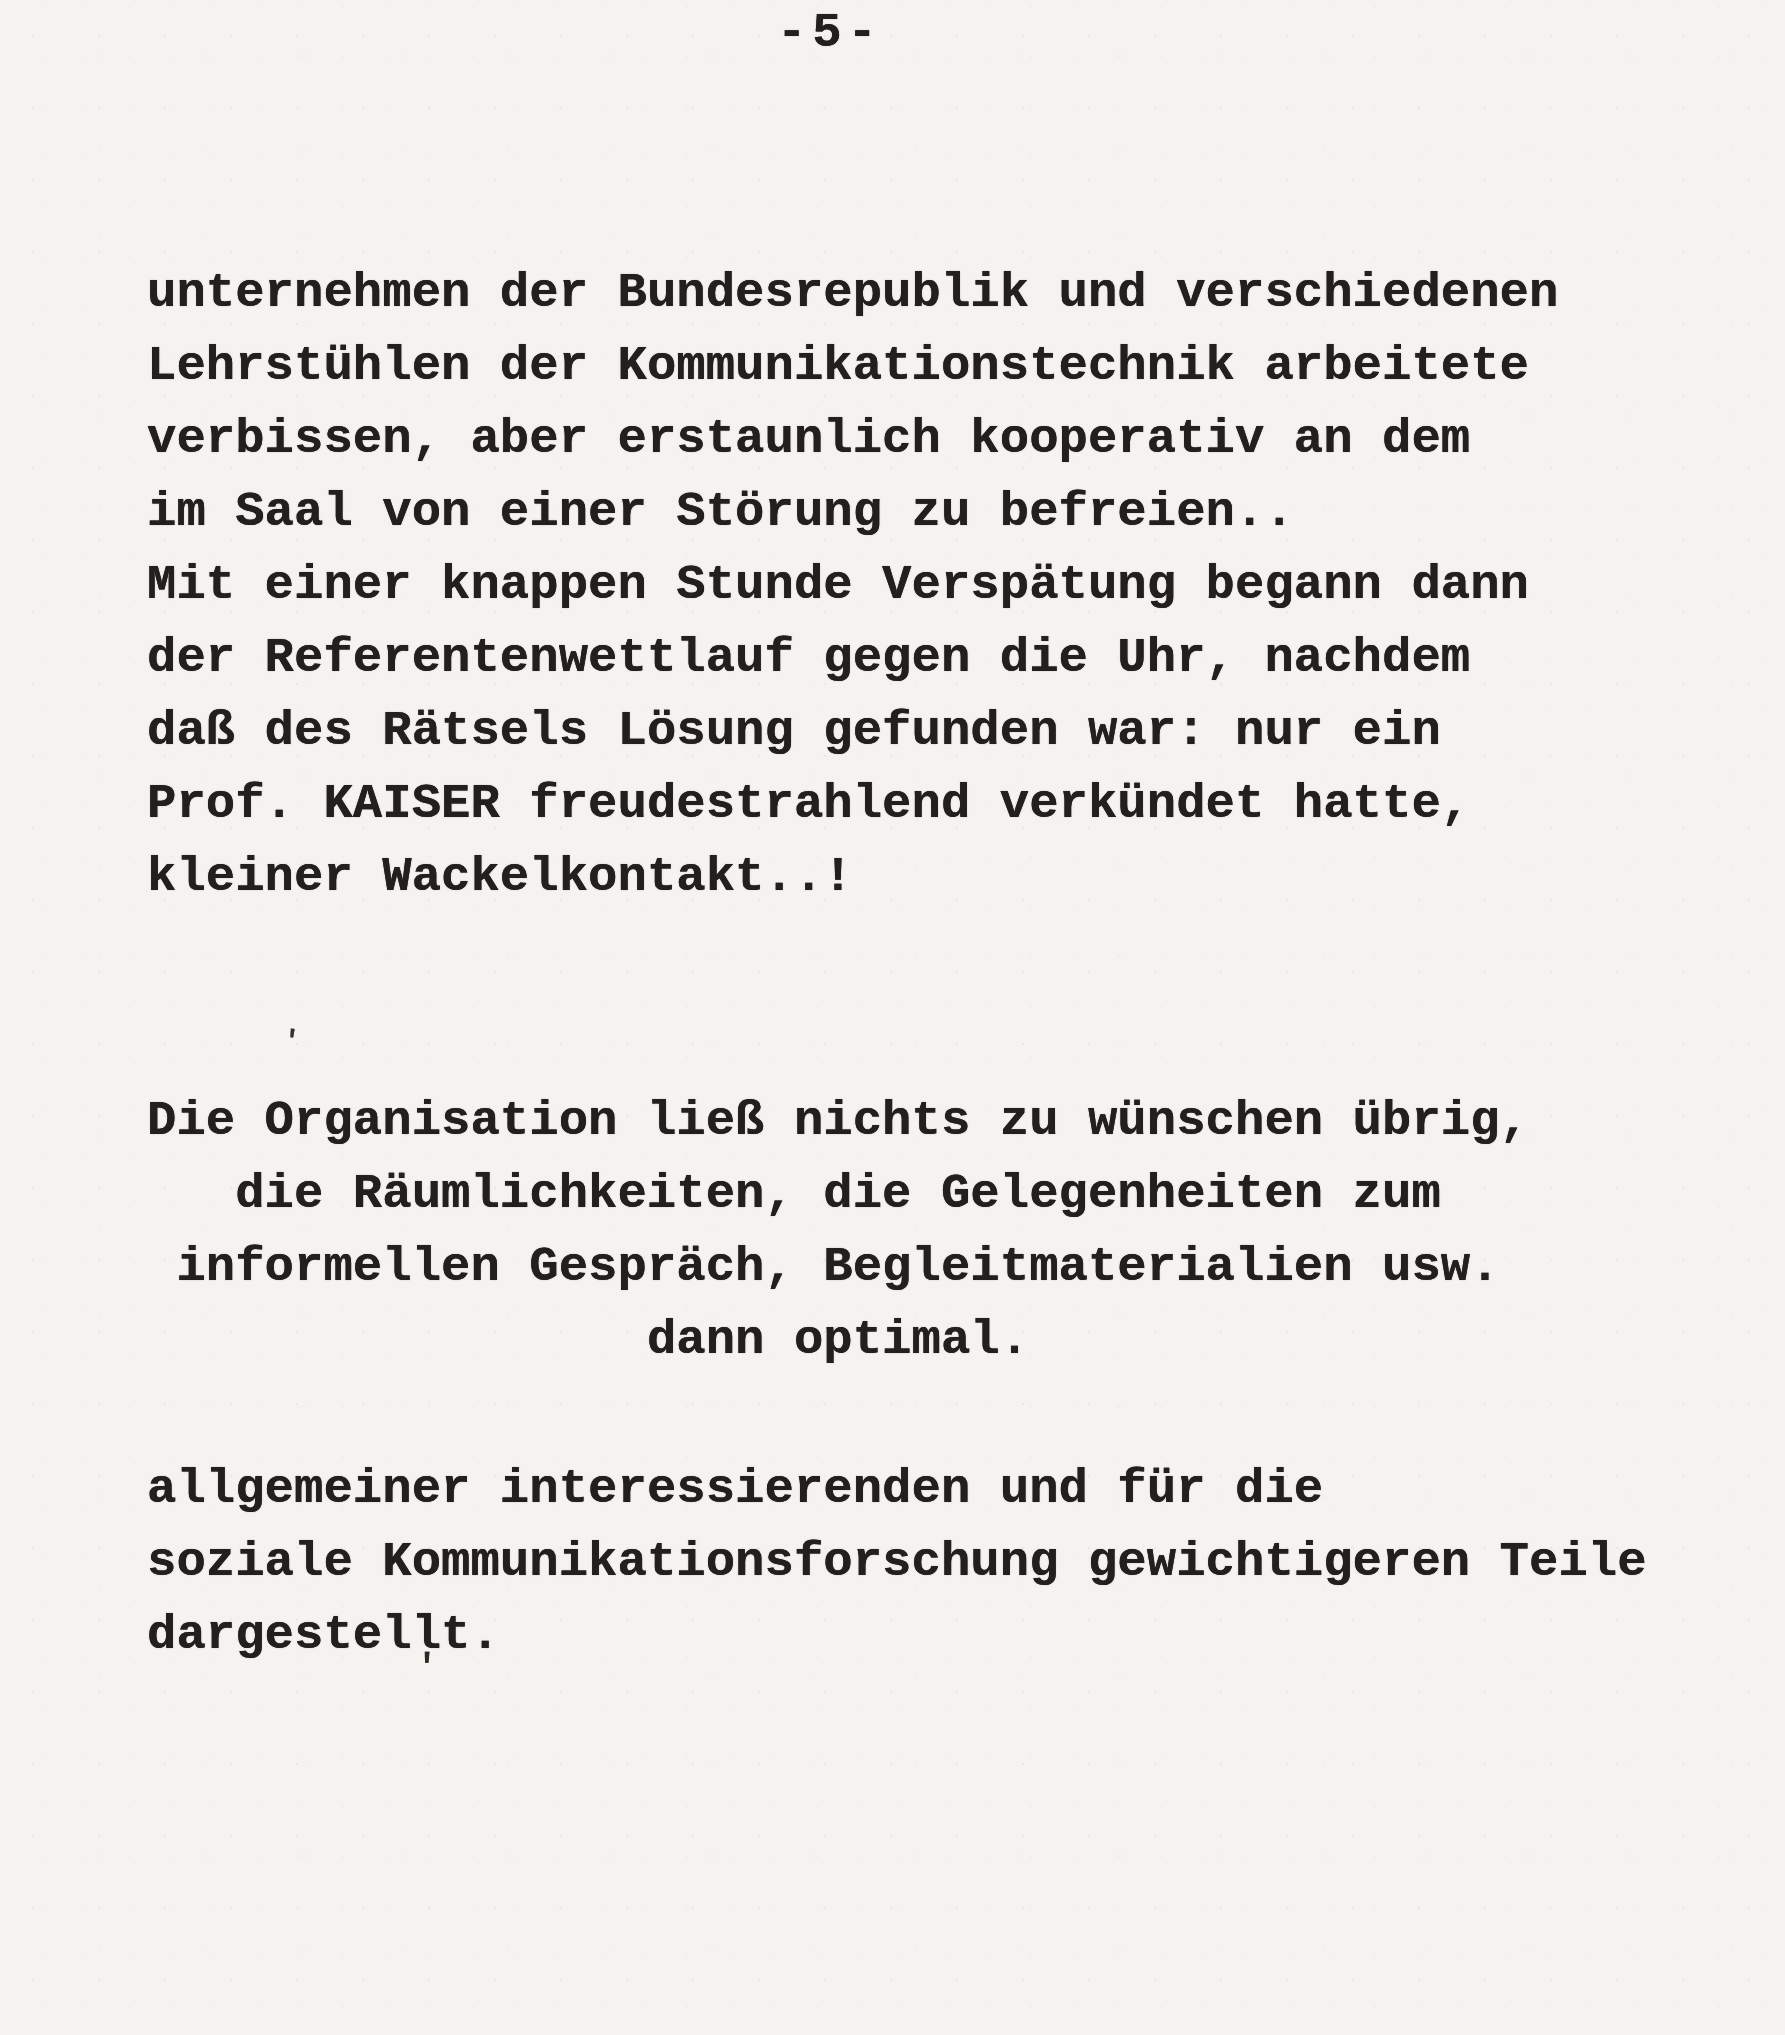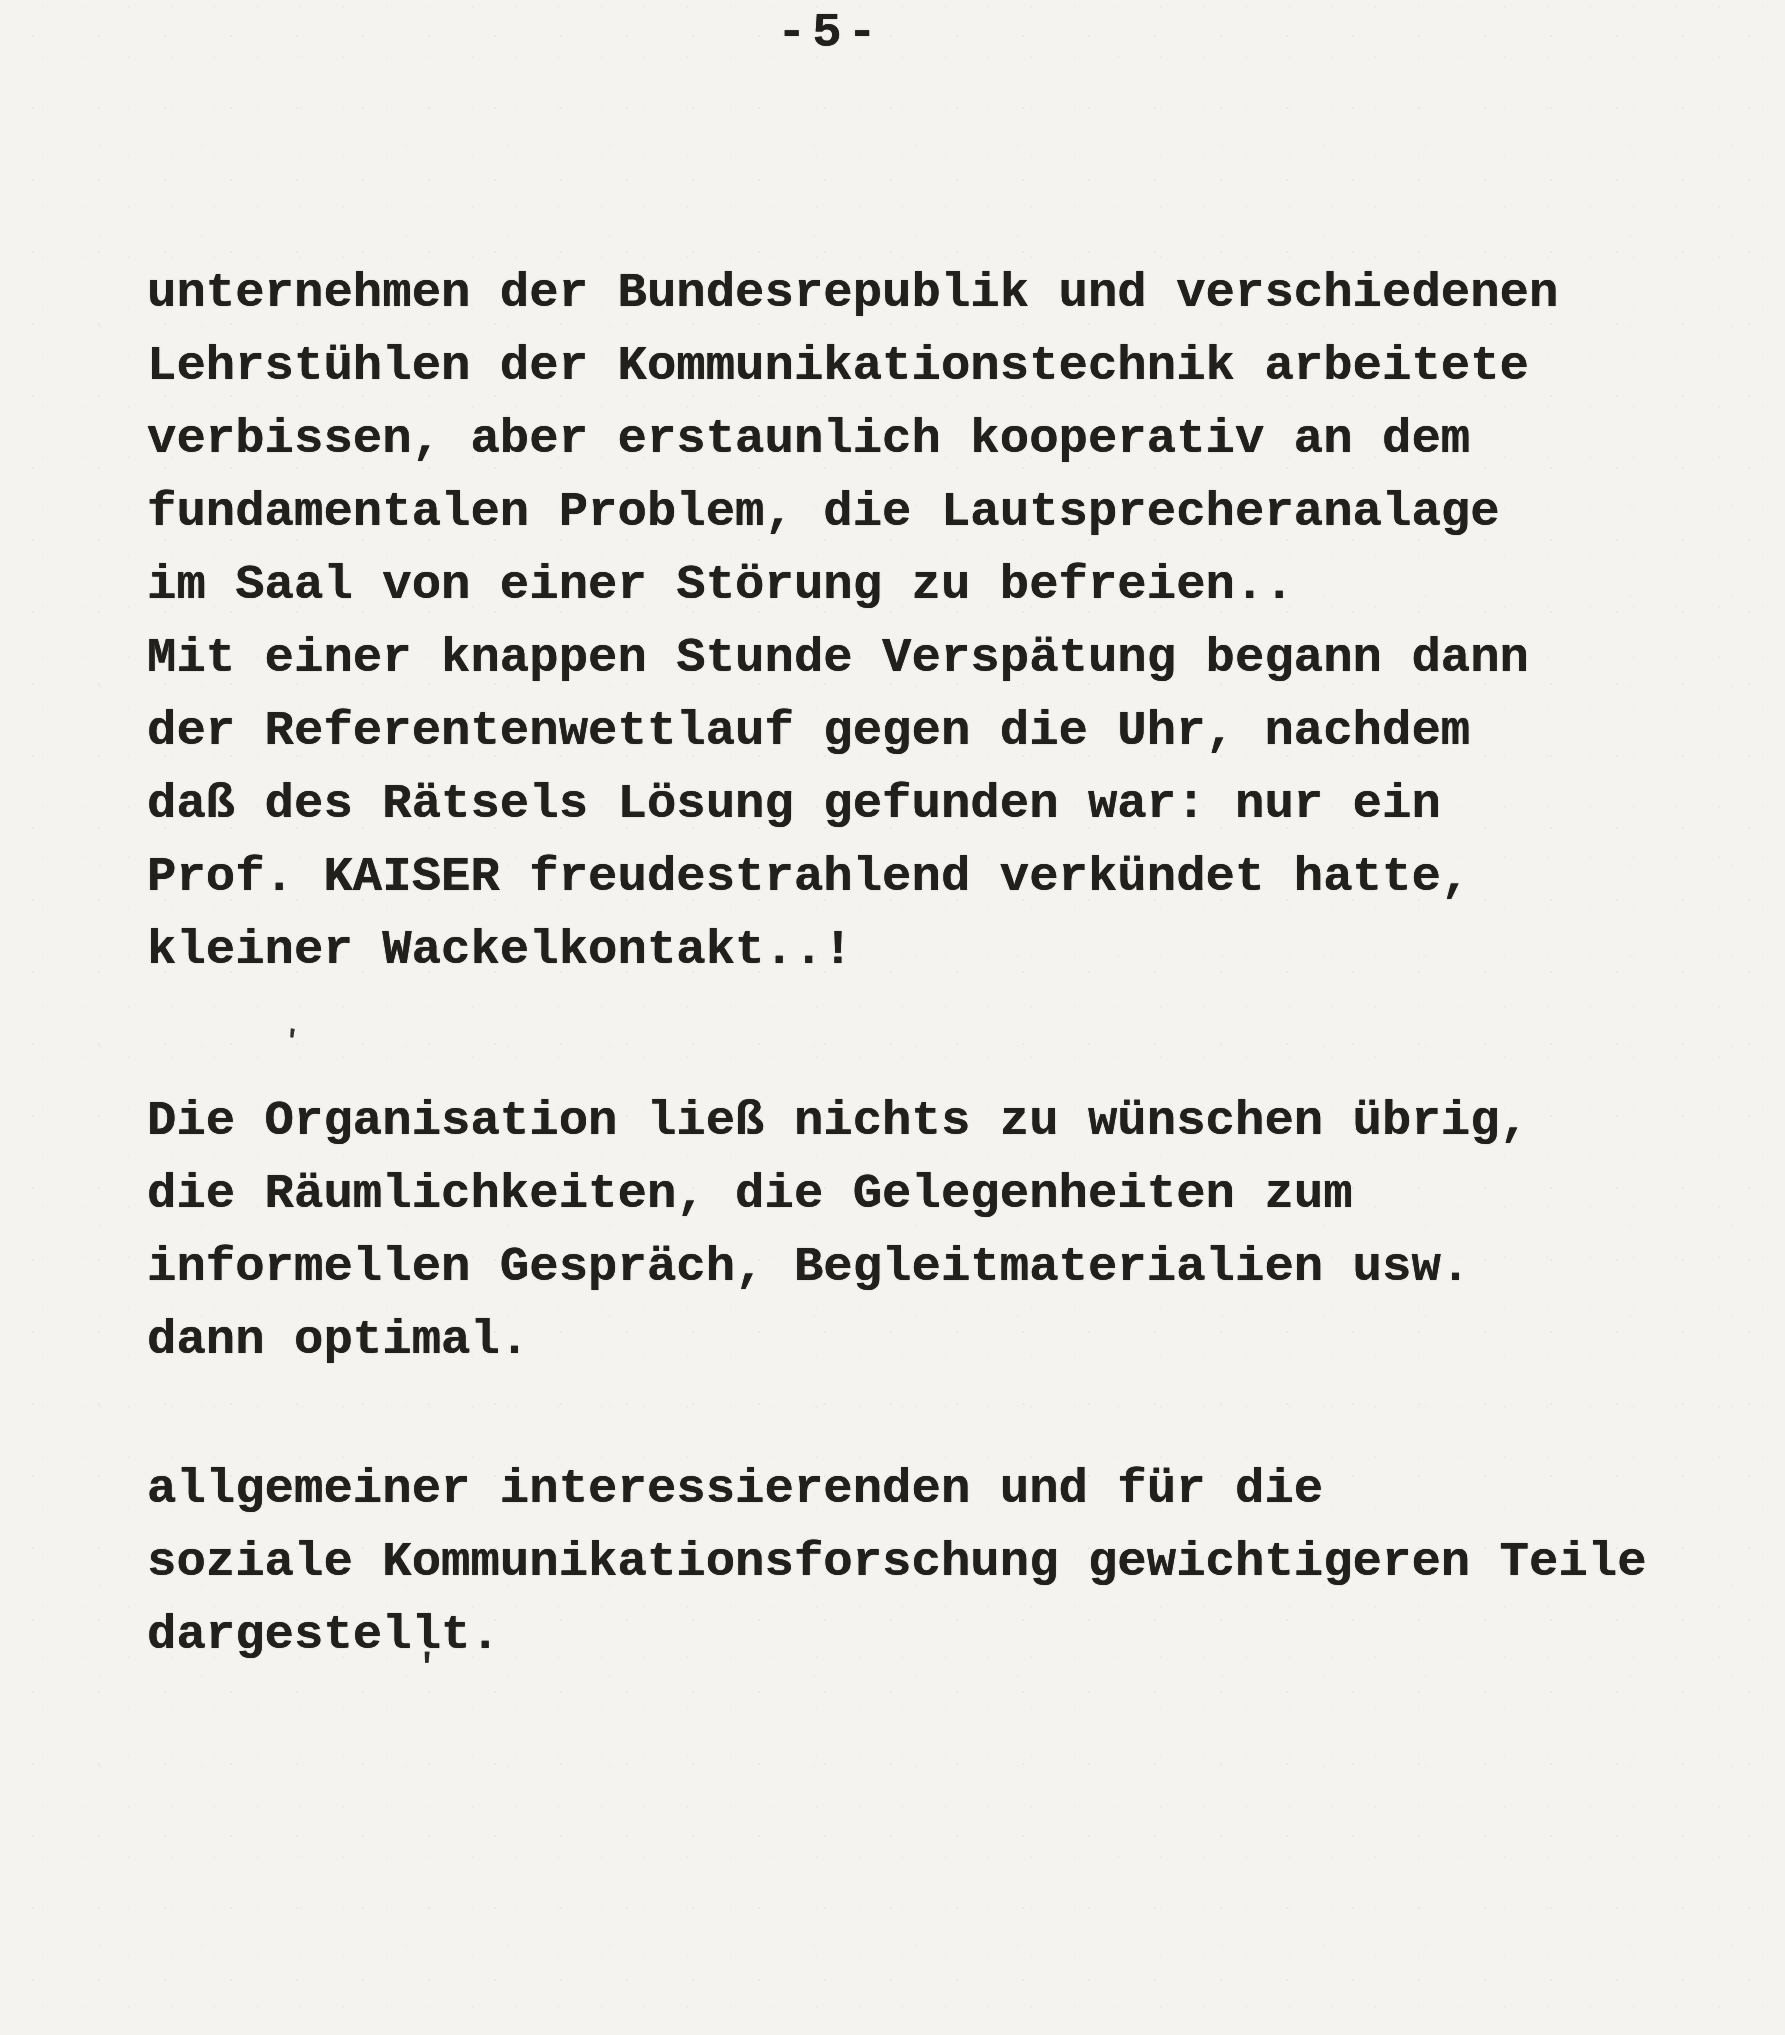--- a/index.html
+++ b/index.html
@@ -41,21 +41,21 @@
     left: 777px;
     top: -3.4px;
     letter-spacing: 5.8px;
     white-space: pre;
   }
   .textblock {
     position: absolute;
     left: 147px;
   }
   .para-1 { top: 257px; }
-  .para-2 { top: 1085px; }
+  .para-2 { top: 1085px; text-align: center; }
   .para-3 { top: 1453px; }
   .line {
     white-space: pre;
   }
   .ink-speck {
     position: absolute;
     left: 283px;
     top: 1028px;
     font-size: 28px;
     line-height: 28px;
@@ -78,21 +78,20 @@
 <body>
 
 <div class="page">
 
   <div class="typed page-number">-5-</div>
 
   <div class="typed textblock para-1">
     <div class="line">unternehmen der Bundesrepublik und verschiedenen</div>
     <div class="line">Lehrstühlen der Kommunikationstechnik arbeitete</div>
     <div class="line">verbissen, aber erstaunlich kooperativ an dem</div>
-    <div class="line">fundamentalen Problem, die Lautsprecheranalage</div>
     <div class="line">im Saal von einer Störung zu befreien..</div>
     <div class="line">Mit einer knappen Stunde Verspätung begann dann</div>
     <div class="line">der Referentenwettlauf gegen die Uhr, nachdem</div>
     <div class="line">daß des Rätsels Lösung gefunden war: nur ein</div>
     <div class="line">Prof. KAISER freudestrahlend verkündet hatte,</div>
     <div class="line">kleiner Wackelkontakt..!</div>
   </div>
 
   <div class="typed textblock para-2">
     <div class="line">Die Organisation ließ nichts zu wünschen übrig,</div>

